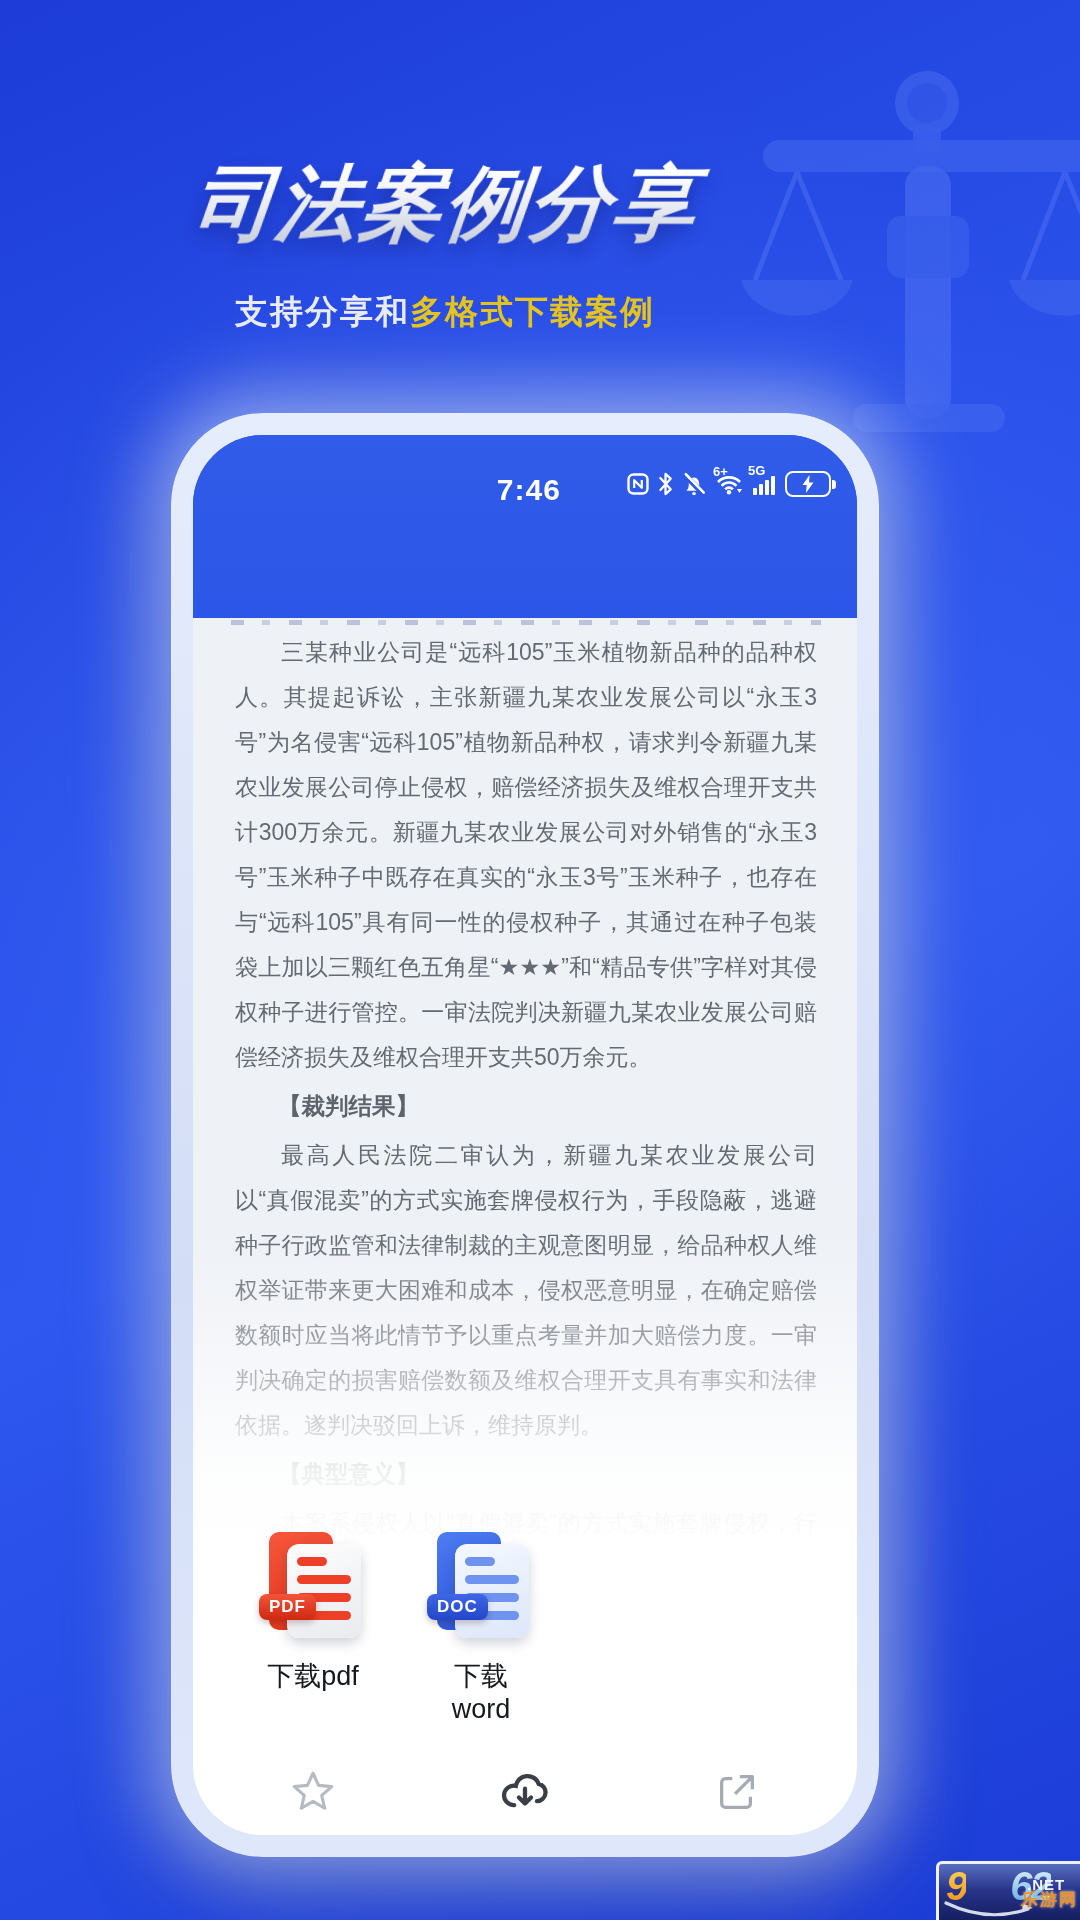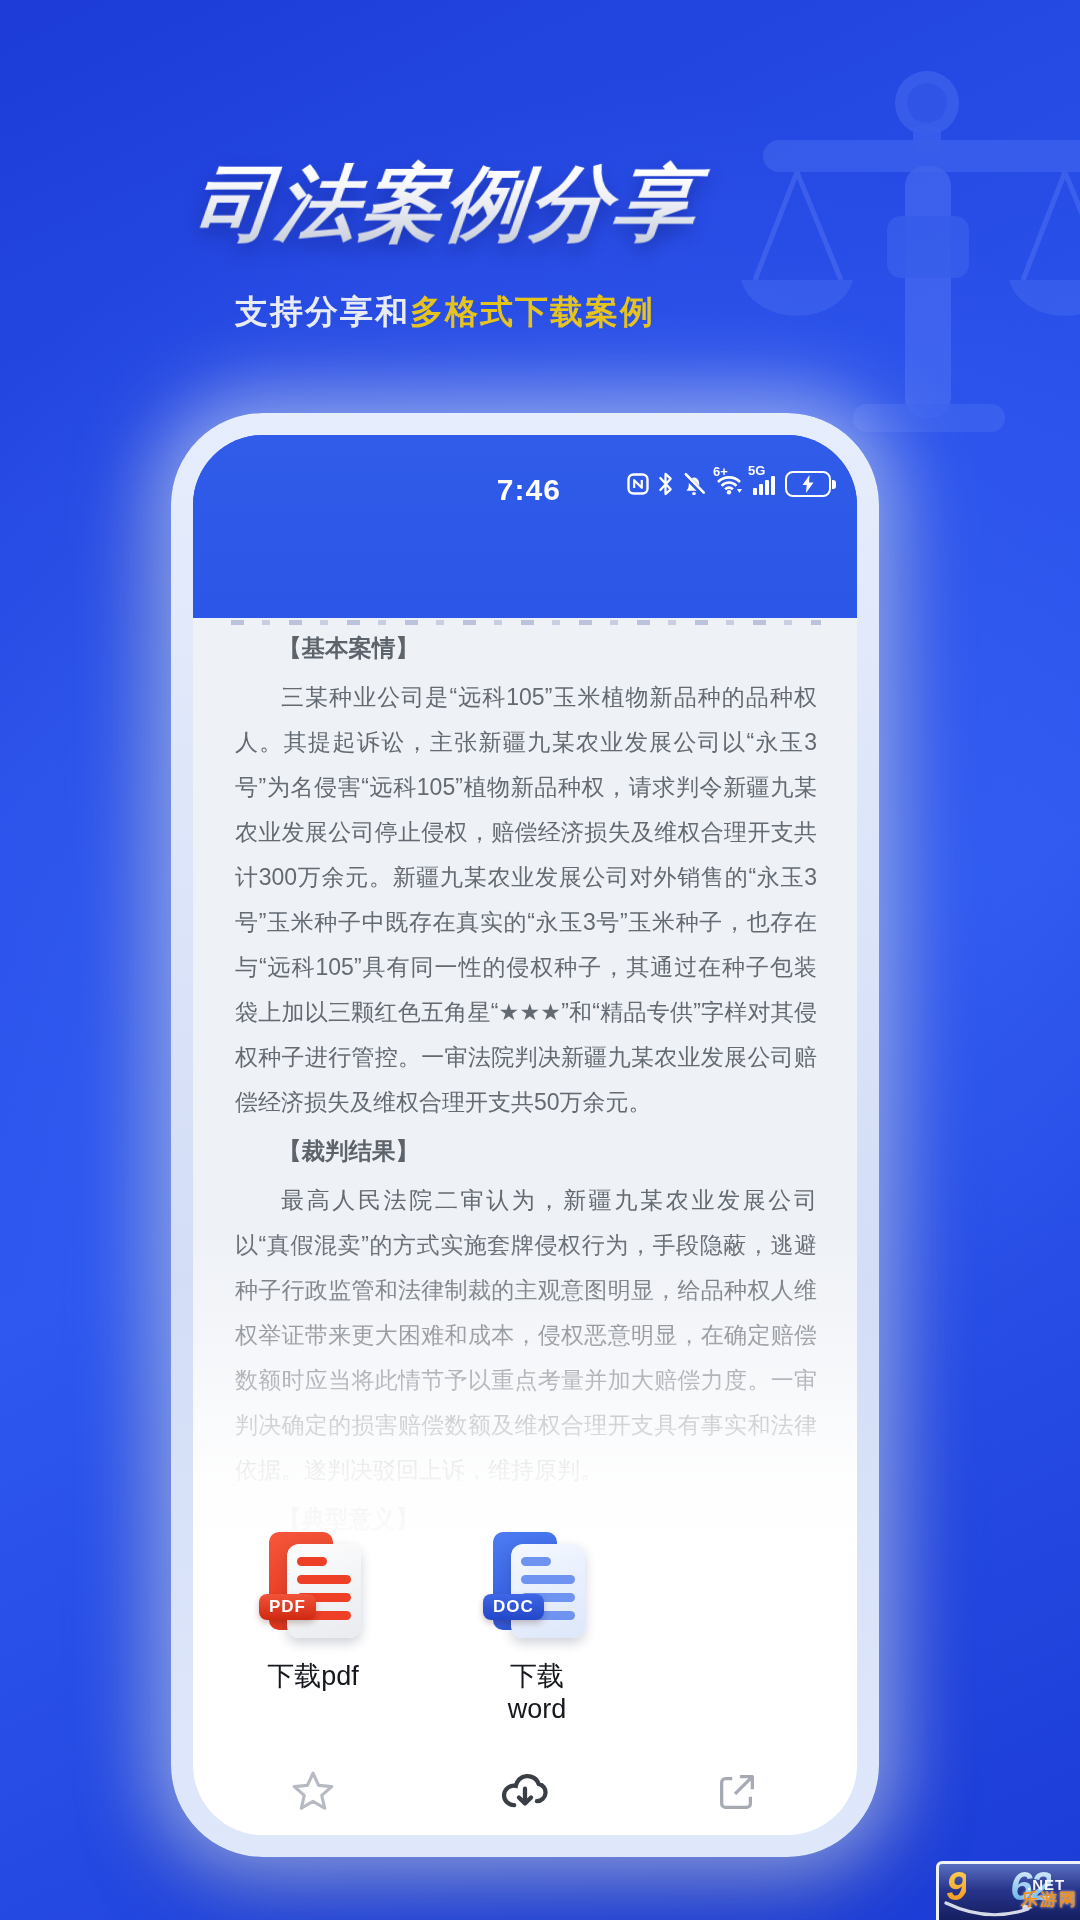--- a/index.html
+++ b/index.html
@@ -60,21 +60,21 @@
   .clip-sliver{position:absolute;top:2px;left:38px;right:36px;height:5px;opacity:.55;
     background:repeating-linear-gradient(90deg,rgba(70,85,155,.55) 0 13px,transparent 13px 31px,rgba(70,85,155,.4) 31px 39px,transparent 39px 58px);}
   .article{color:#646a72;font-size:23px;line-height:45px;text-align:justify;}
   .article h3{margin:0;font-size:23.5px;line-height:45px;font-weight:600;color:#5d636b;text-indent:2em;}
   .article p{margin:4px;text-indent:2em;}
 
   
   .sheet{position:absolute;left:0;right:0;top:795px;bottom:0;
     display:flex;flex-direction:column;justify-content:flex-end;
     background:linear-gradient(180deg,rgba(255,255,255,0) 0%,rgba(255,255,255,.5) 24%,rgba(255,255,255,.9) 40%,#ffffff 54%);}
-  .download-row{display:flex;gap:112px;margin-left:64px;}
+  .download-row{display:flex;gap:56px;margin-left:64px;}
   .dl-option{display:flex;flex-direction:column;align-items:center;gap:14px;width:112px;background:none;border:none;cursor:pointer;padding:0;}
   .dl-label{font-size:27px;color:#15181c;font-weight:500;font-family:"Liberation Sans","DejaVu Sans",sans-serif;}
 
   .file-icon{position:relative;width:96px;height:112px;}
   .fi-back{position:absolute;left:4px;top:0;width:64px;height:98px;border-radius:10px;}
   .pdf .fi-back{background:linear-gradient(160deg,#f6573c 0%,#e03016 100%);}
   .doc .fi-back{background:linear-gradient(160deg,#4d7cf2 0%,#2a52d8 100%);}
   .fi-front{position:absolute;right:0;top:12px;width:74px;height:94px;border-radius:12px;
     box-shadow:0 5px 12px rgba(40,50,80,.22);padding:13px 10px;display:flex;flex-direction:column;gap:9px;}
   .pdf .fi-front{background:linear-gradient(160deg,#fdfdfd,#e9ebef);}
@@ -179,21 +179,20 @@
                   <path d="M9.5 1 L2.5 11 h4.2 L6 19 L13.5 8.5 h-4.4 z" fill="#fff"></path>
                 </svg>
             </span>
           </div>
         </div>
       </div>
 
       <div class="content">
         <div class="clip-sliver"></div>
         <div class="article">
-          <h3>【基本案情】</h3>
           <p>三某种业公司是“远科105”玉米植物新品种的品种权人。其提起诉讼，主张新疆九某农业发展公司以“永玉3号”为名侵害“远科105”植物新品种权，请求判令新疆九某农业发展公司停止侵权，赔偿经济损失及维权合理开支共计300万余元。新疆九某农业发展公司对外销售的“永玉3号”玉米种子中既存在真实的“永玉3号”玉米种子，也存在与“远科105”具有同一性的侵权种子，其通过在种子包装袋上加以三颗红色五角星“★★★”和“精品专供”字样对其侵权种子进行管控。一审法院判决新疆九某农业发展公司赔偿经济损失及维权合理开支共50万余元。</p>
           <h3>【裁判结果】</h3>
           <p>最高人民法院二审认为，新疆九某农业发展公司以“真假混卖”的方式实施套牌侵权行为，手段隐蔽，逃避种子行政监管和法律制裁的主观意图明显，给品种权人维权举证带来更大困难和成本，侵权恶意明显，在确定赔偿数额时应当将此情节予以重点考量并加大赔偿力度。一审判决确定的损害赔偿数额及维权合理开支具有事实和法律依据。遂判决驳回上诉，维持原判。</p>
           <h3>【典型意义】</h3>
           <p>本案系侵权人以“真假混卖”的方式实施套牌侵权，行为极具隐蔽性，逃避侵权打击的主观意图明显。本案强调在确定赔偿数额时应当将该情节予以重点考量以加大赔偿力度，切实维护品种权人的合法权益。</p>
         </div>
       </div>
 
       <div class="sheet">
         <div class="download-row">

